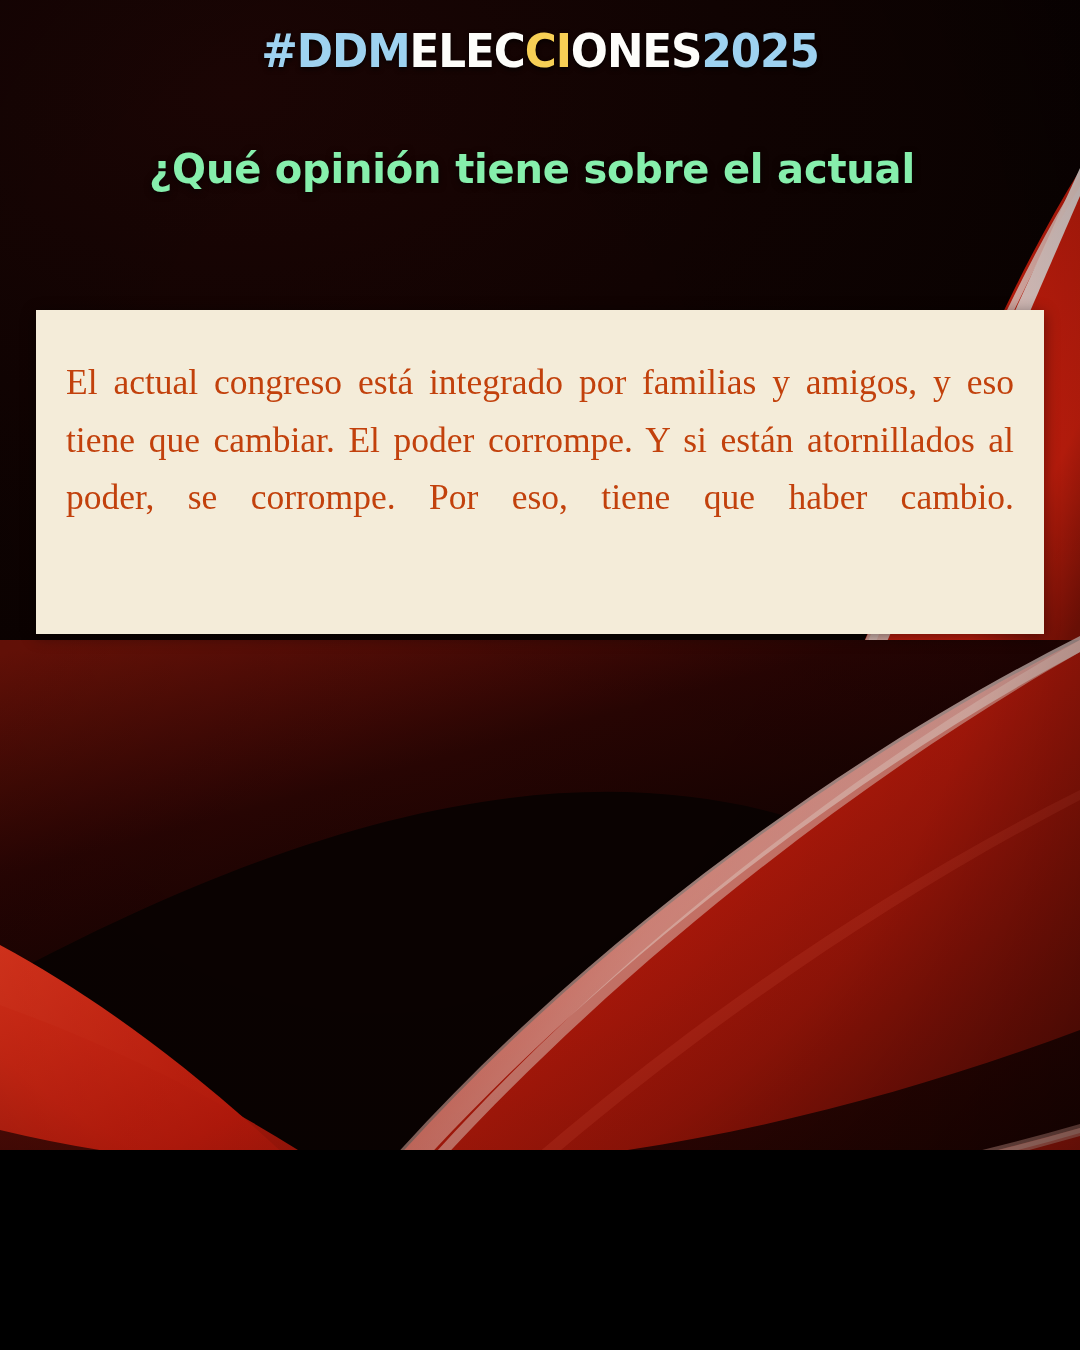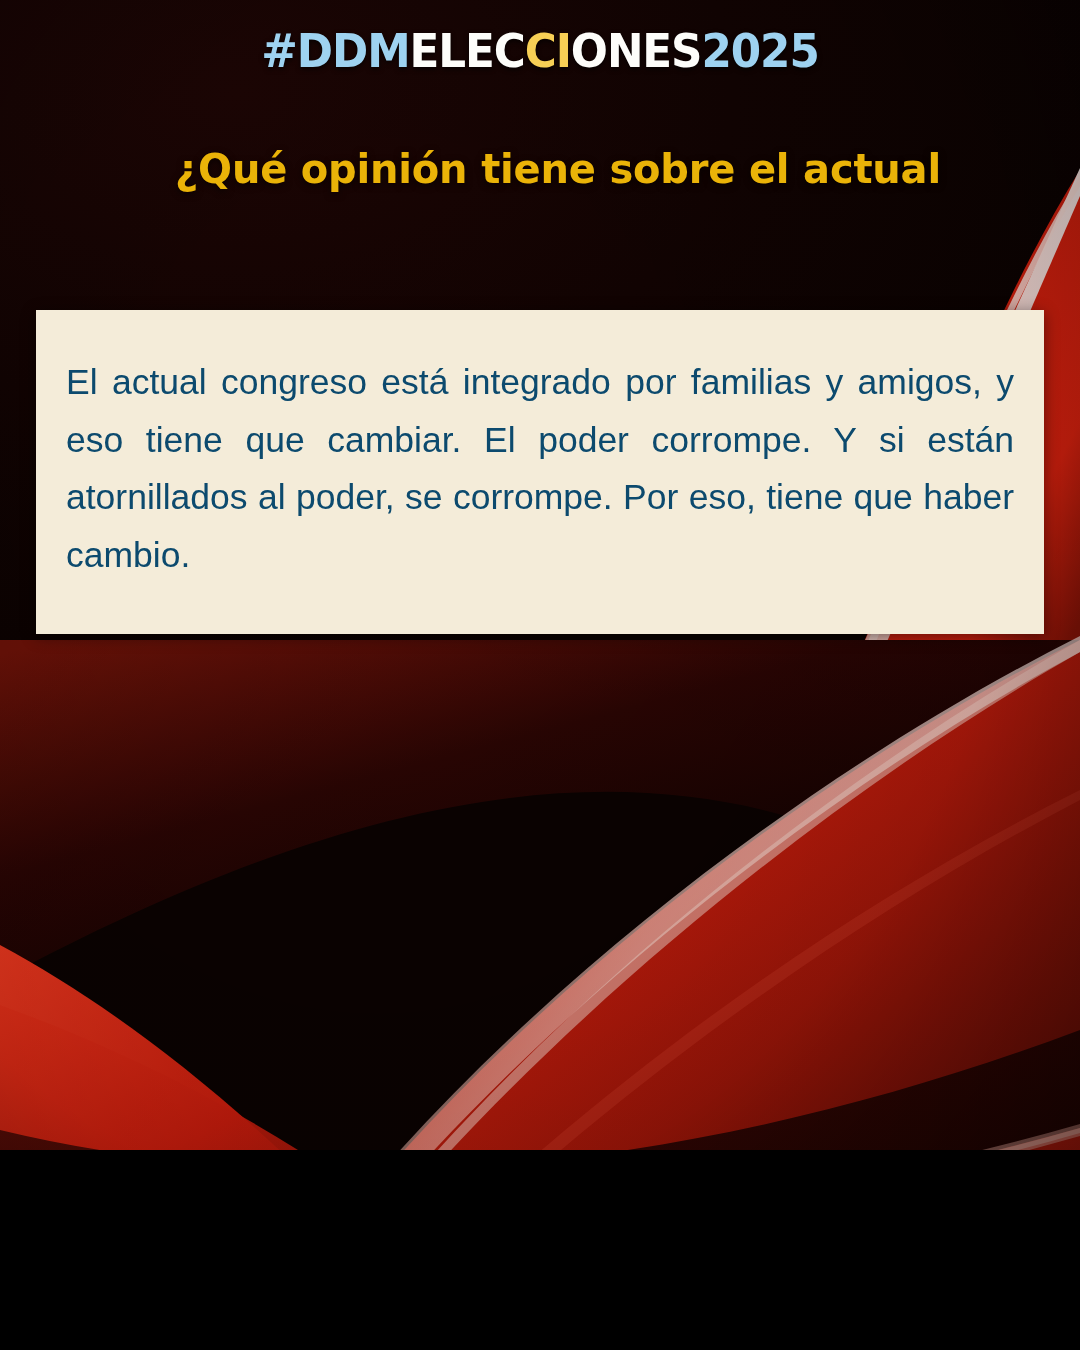--- a/index.html
+++ b/index.html
@@ -50,24 +50,24 @@
   }
   .hashtag span { display: inline; }
   .seg-blue  { color: #9ed2f0; }
   .seg-white { color: #fdfdfa; }
   .seg-gold  { color: #f7cf55; }
 
   
   .question {
     position: absolute;
     top: 143px;
-    left: 88px;
+    left: 62px;
     width: 940px;
     text-align: center;
-    color: #eab308;
+    color: #86efac;
     font-family: "DejaVu Sans", sans-serif;
     font-weight: 700;
     font-size: 40px;
     line-height: 1.34;
     letter-spacing: -0.2px;
     text-shadow: 0 2px 7px rgba(0,0,0,0.65);
   }
   .question .q-line { display: block; }
 
   
@@ -76,22 +76,22 @@
     left: 36px;
     top: 310px;
     width: 1008px;
     height: 324px;
     background: #f4ecd9;
     box-shadow: 0 3px 14px rgba(0,0,0,0.45);
     box-sizing: border-box;
     padding: 44px 30px 0 30px;
   }
   .quote-text {
-    color: #0c4a6e;
-    font-family: Liberation Sans, sans-serif;
+    color: #c2410c;
+    font-family: Liberation Serif, serif;
     font-size: 35.5px;
     line-height: 1.62;
     text-align: justify;
     text-justify: inter-word;
     margin: 0;
     hyphens: none;
   }
   .quote-text::after {
     content: "";
     display: inline-block;

